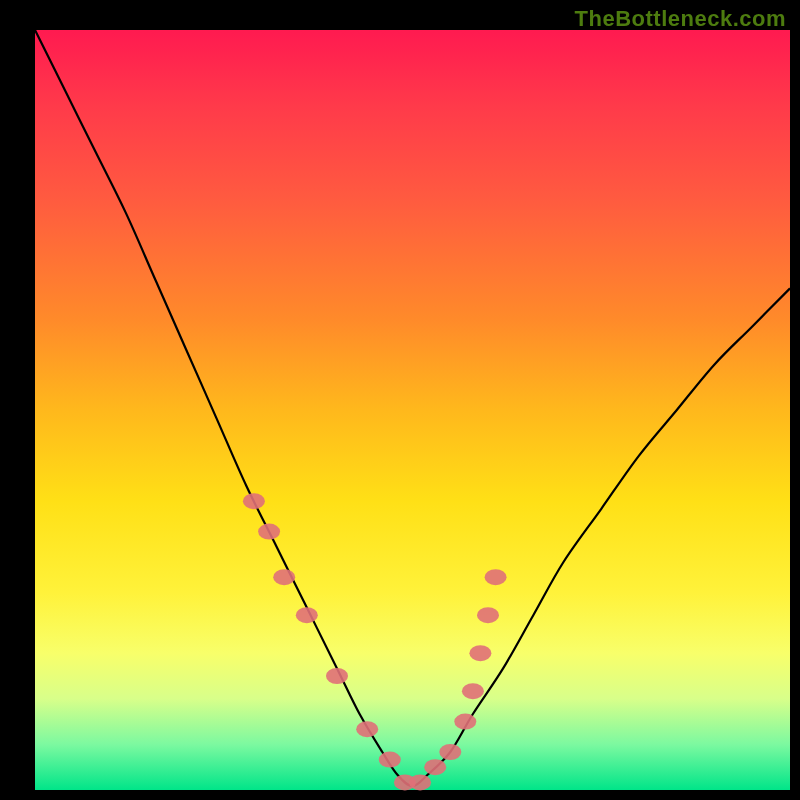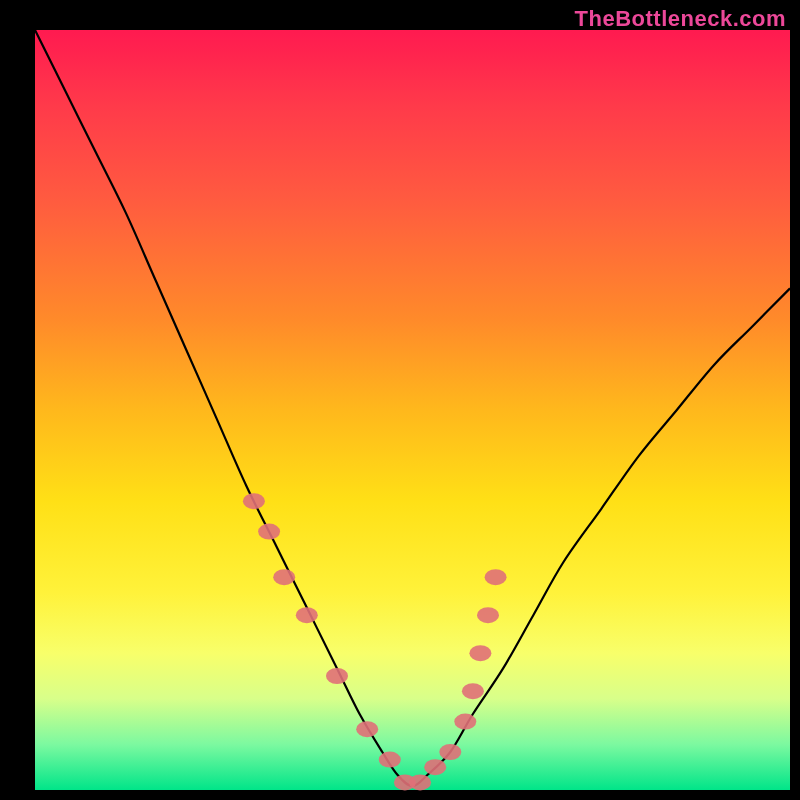--- a/index.html
+++ b/index.html
@@ -37,21 +37,21 @@
       #f8ff6a 82%,
       #d8ff8a 88%,
       #7cf9a0 94%,
       #00e589 100%
     );
   }
   .watermark {
     position: absolute;
     top: 6px;
     right: 14px;
-    color: #ec4899;
+    color: #4d7c0f;
     font-size: 22px;
     font-weight: 600;
     letter-spacing: 0.5px;
     user-select: none;
   }
   svg.curve {
     position: absolute;
     left: 0;
     top: 0;
     width: 755px;

